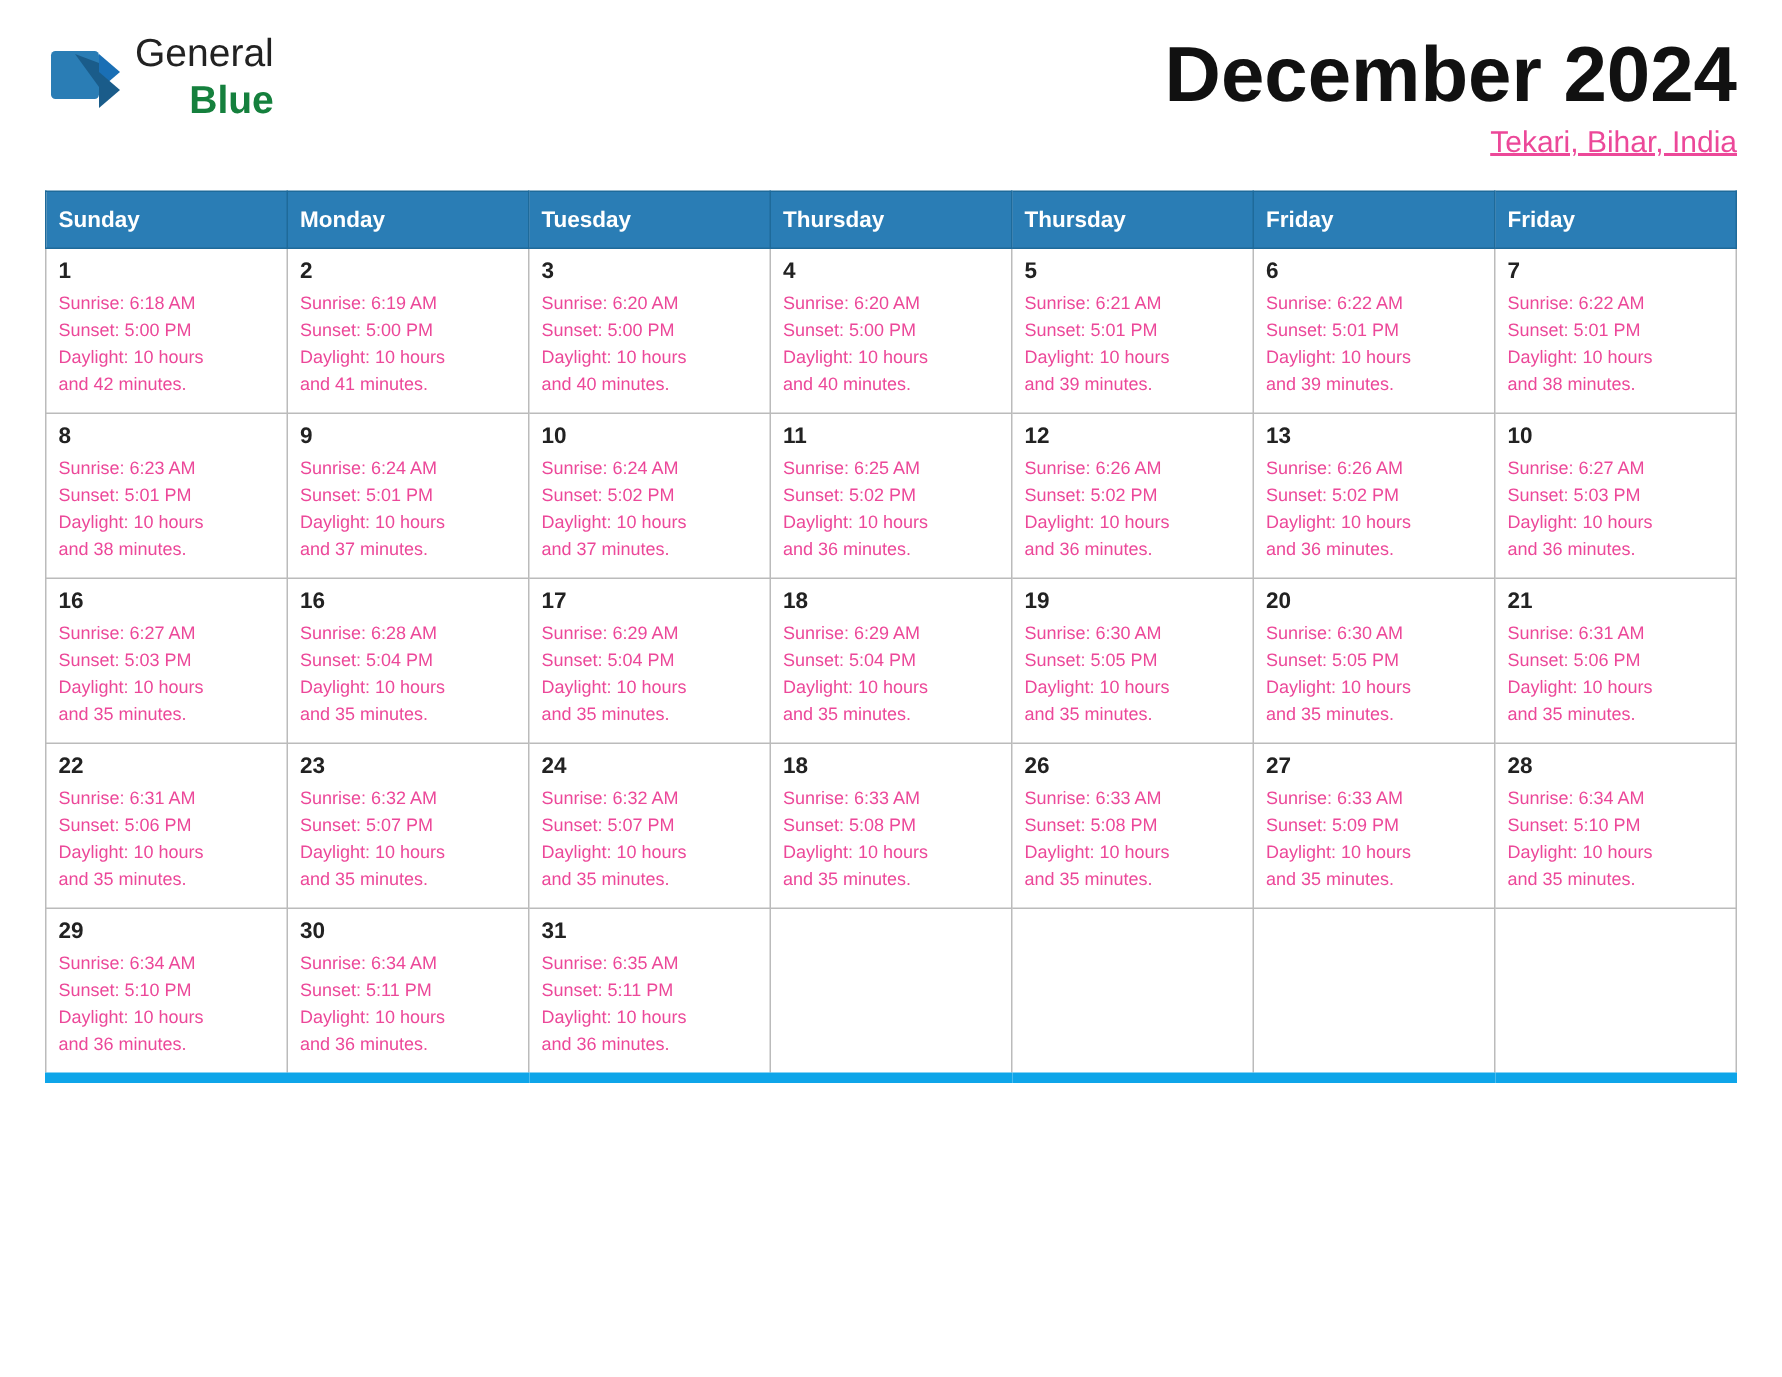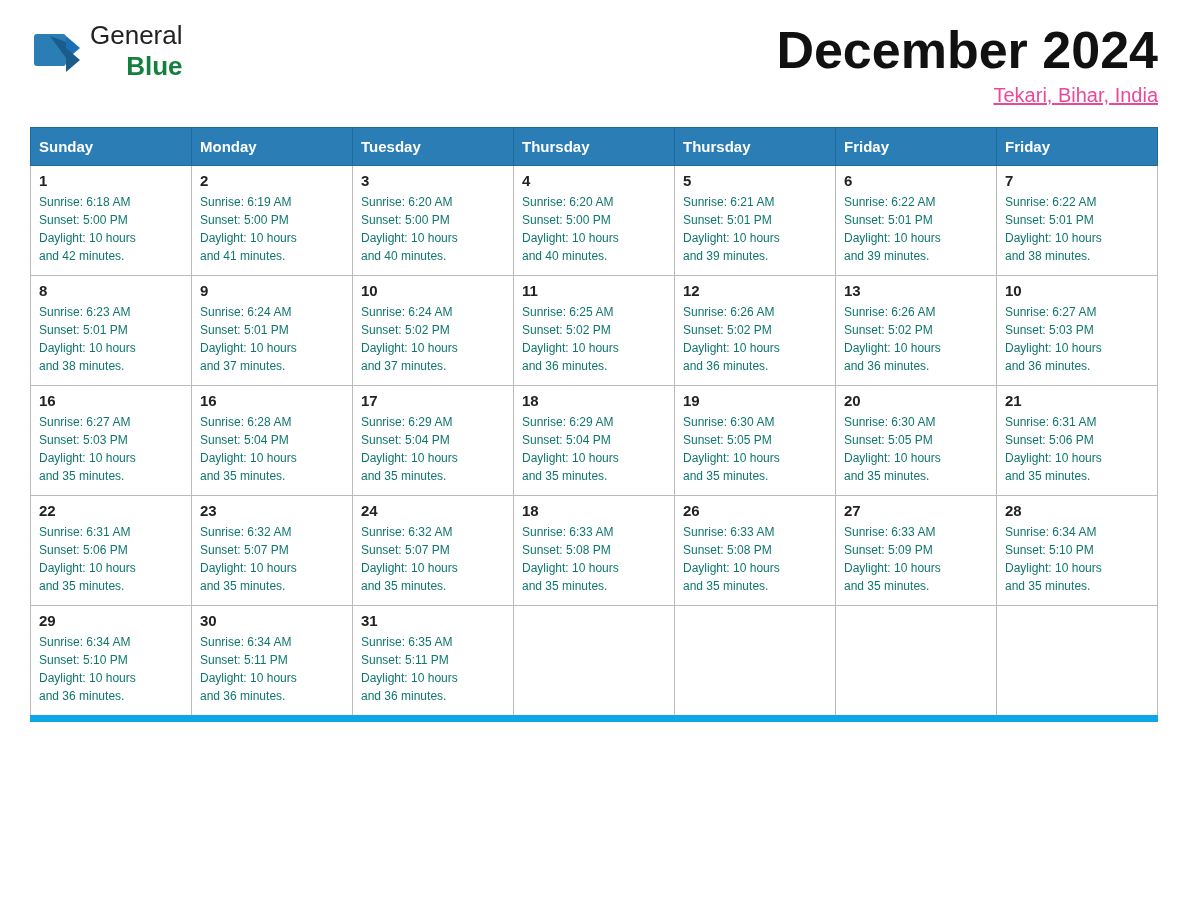--- a/index.html
+++ b/index.html
@@ -55,21 +55,21 @@
     }
     .calendar tbody tr td .day-num {
       font-size: 15px;
       font-weight: bold;
       display: block;
       margin-bottom: 4px;
     }
     .calendar tbody tr td .day-info {
       font-size: 12px;
       line-height: 1.5;
-      color: #0f766e;
+      color: #ec4899;
     }
     .calendar tbody tr:last-child td {
       border-bottom: 7px solid #0ea5e9;
     }
     .logo-wrap {
       display: flex;
       align-items: flex-end;
     }
   </style>
 </head>

